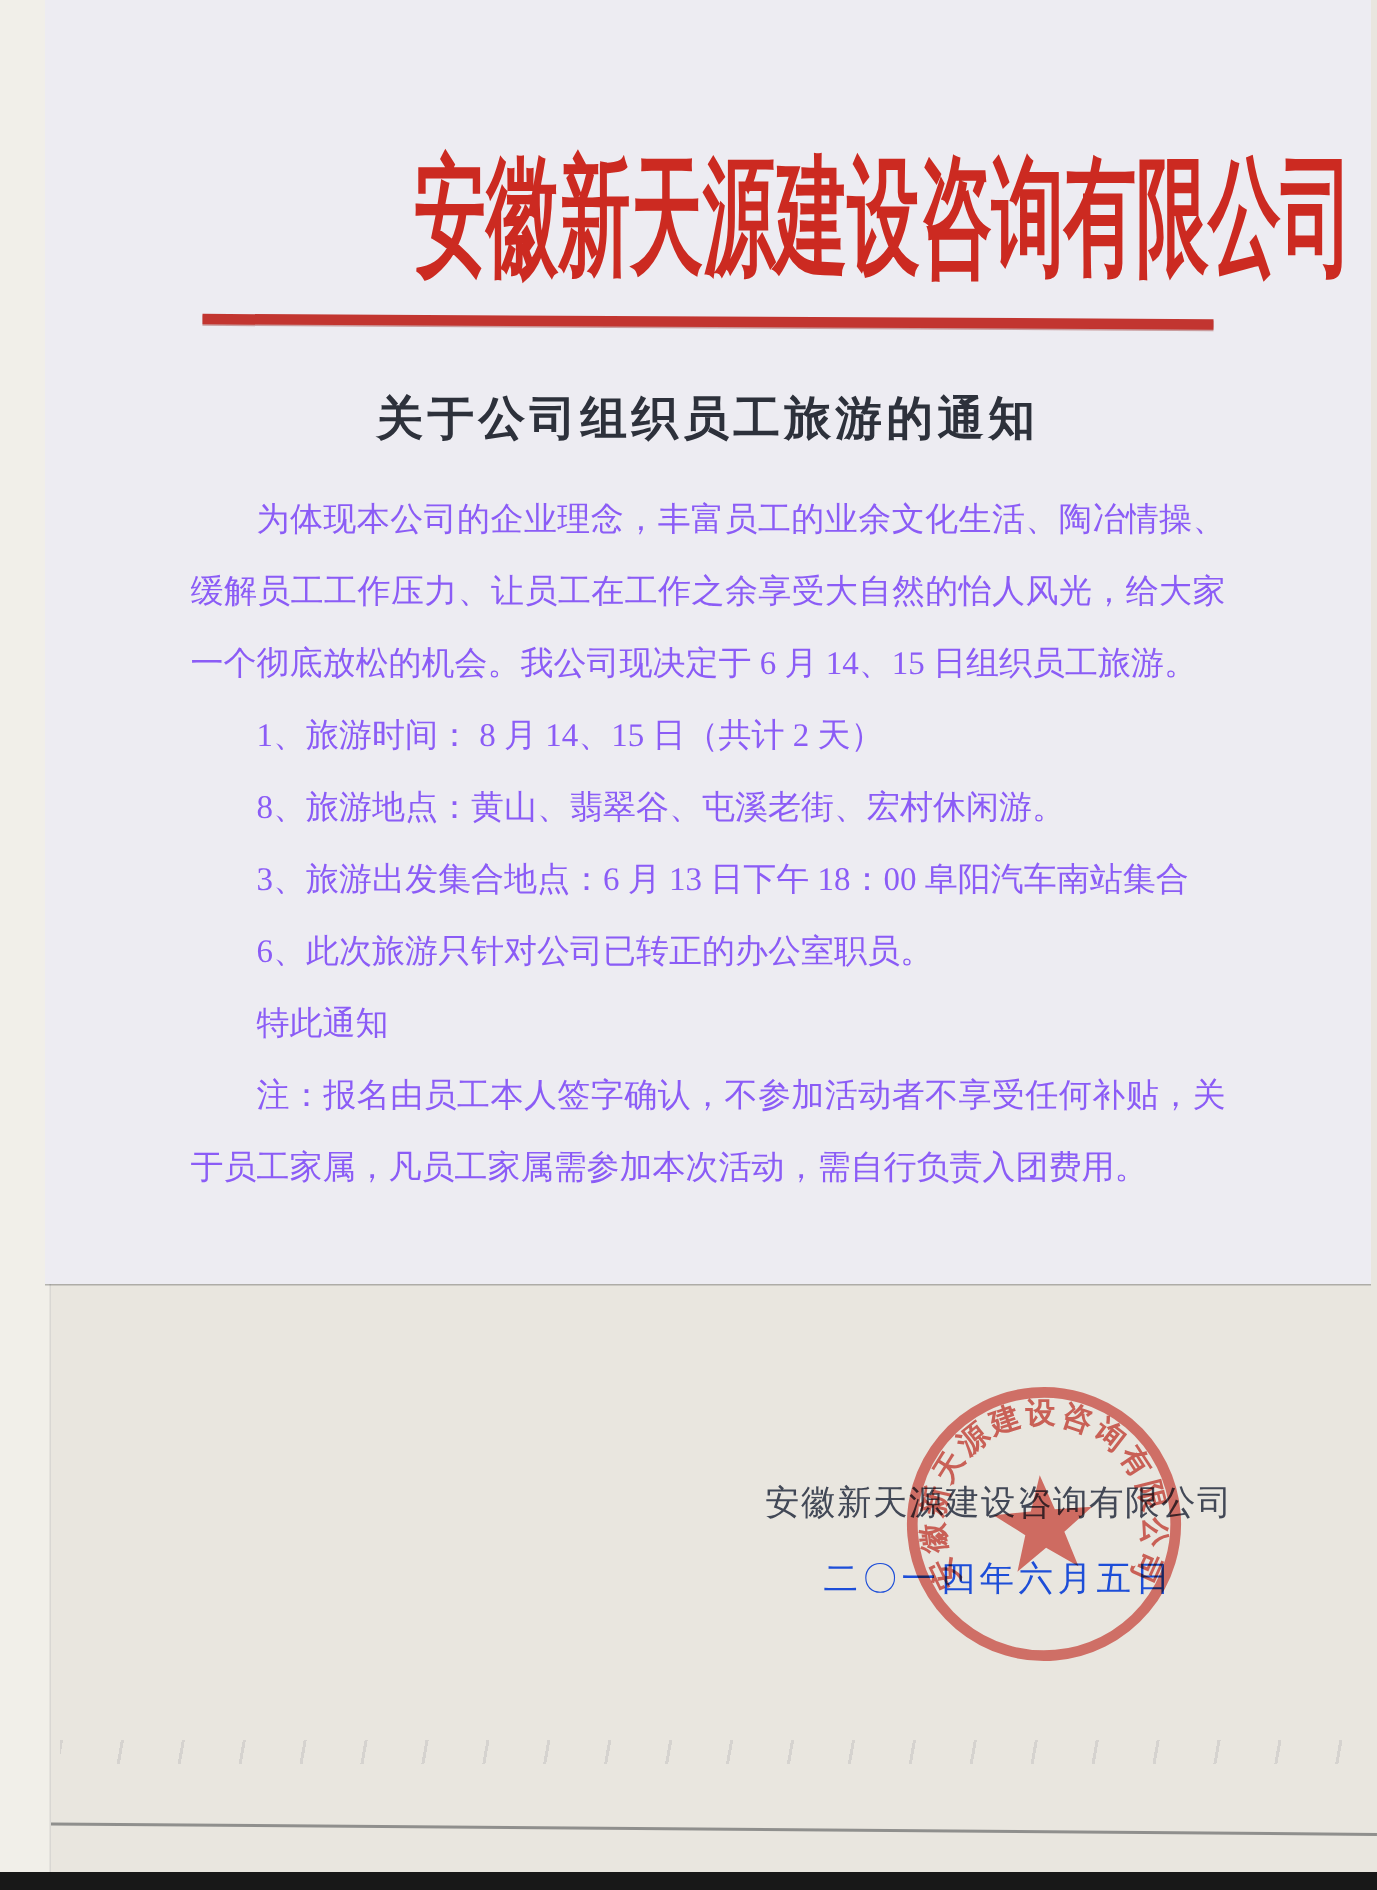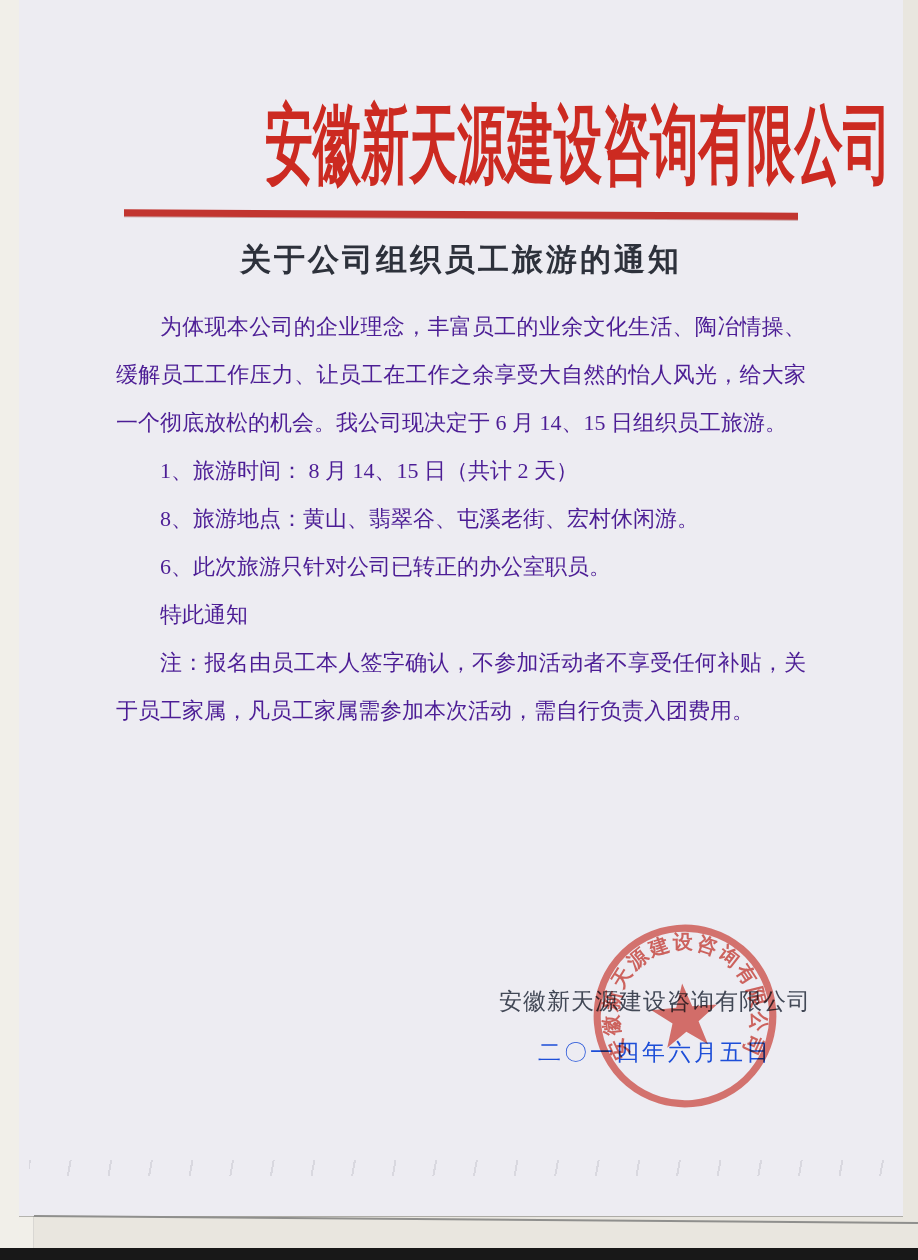--- a/index.html
+++ b/index.html
@@ -19,22 +19,22 @@
     border-right: 1px solid #d9d7d3;
   }
   .bottom-black {
     position: absolute; left: 0; bottom: 0;
     width: 100%; height: 12px;
     background: #181818;
   }
 
   
   .paper {
-    position: absolute; left: 19px; top: 0;
-    width: 884px; height: 1216px;
+    position: absolute; left: 30px; top: 0;
+    width: 884px; height: 856px;
     background: #edecf2;
     box-shadow: 0 1px 0 rgba(0,0,0,.25);
   }
   .paper-edge {
     position: absolute; left: 34px; top: 1215px;
     width: 884px; height: 2px;
     background: #8f8f8d;
     transform: rotate(0.45deg);
     transform-origin: left center;
   }
@@ -79,34 +79,34 @@
   .red-divider {
     width: 674px;
     height: 7px;
     margin: 18px auto 0;
     background: #c23530;
     box-shadow: 0 1px 0 rgba(150,40,35,.4);
     transform: rotate(0.3deg);
   }
 
   .notice-title {
-    margin-top: 21px;
+    margin-top: 40px;
     text-align: center;
     font-size: 31px;
     font-weight: bold;
     color: #2d313b;
     letter-spacing: 3px;
   }
 
   .content {
     width: 690px;
     margin: 22px auto 0;
     font-size: 22px;
     line-height: 48px;
-    color: #4c1d95;
+    color: #8b5cf6;
     text-align: justify;
   }
   .content p { margin: 0; text-indent: 2em; }
 
   
   .signature {
     position: absolute;
     top: 986px;
     right: 92px;
     text-align: center;
@@ -144,20 +144,21 @@
 
 
   <div class="red-divider"></div>
 
   <div class="notice-title">关于公司组织员工旅游的通知</div>
 
   <div class="content">
     <p>为体现本公司的企业理念，丰富员工的业余文化生活、陶冶情操、缓解员工工作压力、让员工在工作之余享受大自然的怡人风光，给大家一个彻底放松的机会。我公司现决定于 6 月 14、15 日组织员工旅游。</p>
     <p>1、旅游时间： 8 月 14、15 日（共计 2 天）</p>
     <p>8、旅游地点：黄山、翡翠谷、屯溪老街、宏村休闲游。</p>
+    <p>3、旅游出发集合地点：6 月 13 日下午 18：00 阜阳汽车南站集合</p>
     <p>6、此次旅游只针对公司已转正的办公室职员。</p>
     <p>特此通知</p>
     <p>注：报名由员工本人签字确认，不参加活动者不享受任何补贴，关于员工家属，凡员工家属需参加本次活动，需自行负责入团费用。</p>
   </div>
 
   <div class="signature">
     <div class="sig-company">安徽新天源建设咨询有限公司</div>
     <div class="sig-date">二〇一四年六月五日</div>
   </div>
 

